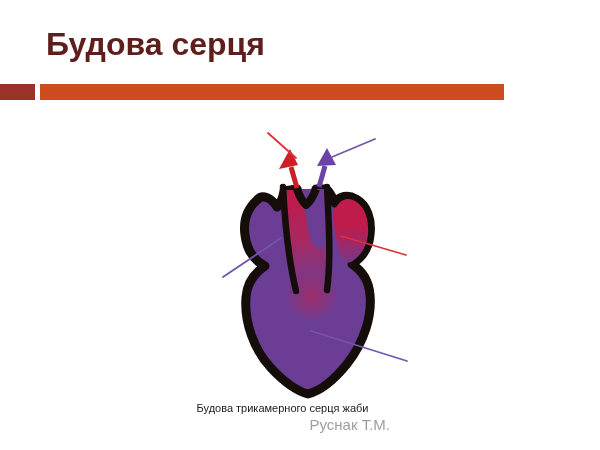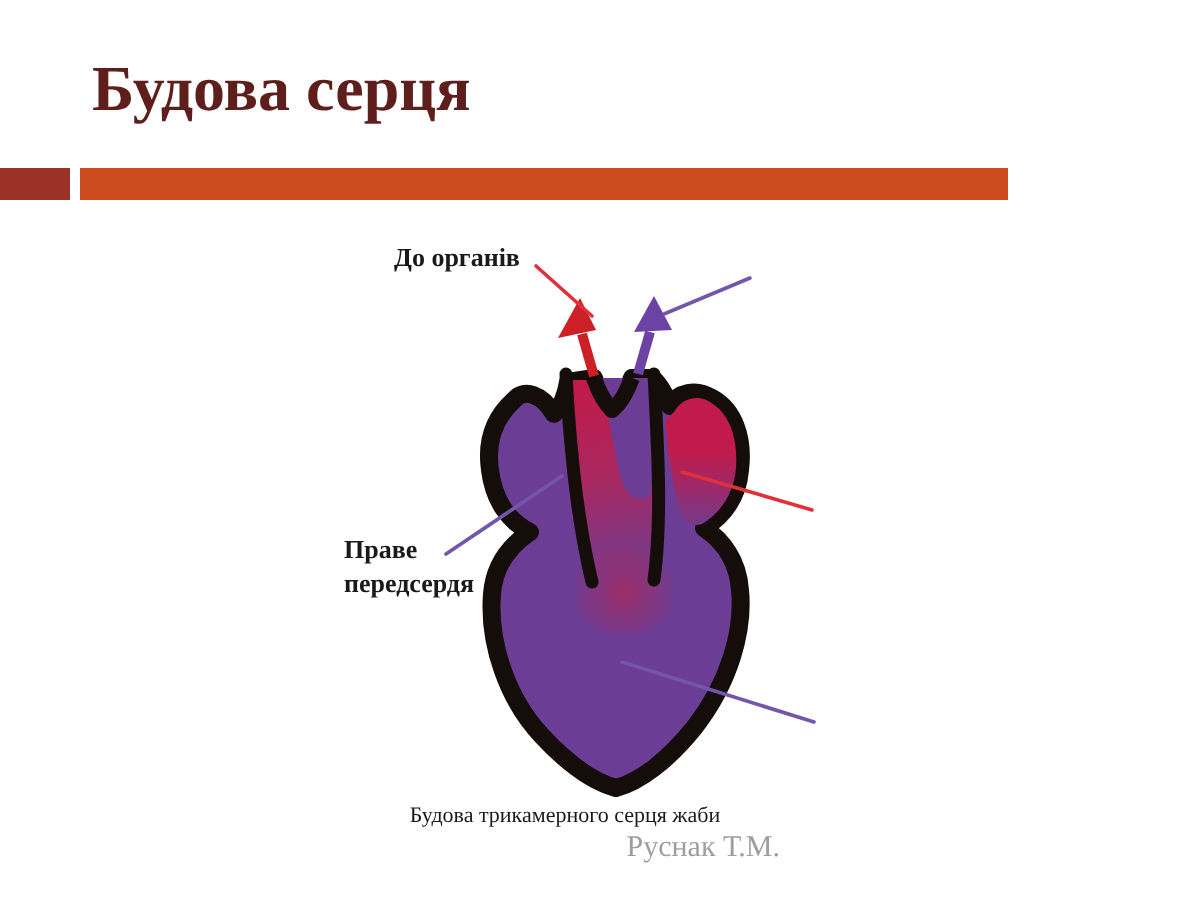--- a/index.html
+++ b/index.html
@@ -12,21 +12,21 @@
     --arrow-red:#CC1F26;
     --arrow-purple:#6C43A5;
     --pointer-red:#E03038;
     --pointer-purple:#7455AC;
     --label-text:#1A1A1A;
     --author-text:#9E9E9E;
   }
   html,body{margin:0;padding:0;background:#fff;}
   .slide{
     position:relative;width:504px;height:450px;background:#ffffff;
-    font-family:Liberation Serif, serif;overflow:hidden;
+    font-family:Liberation Sans, sans-serif;overflow:hidden;
   }
   .slide-title{
     position:absolute;left:46px;top:26px;
     font-size:32px;font-weight:bold;color:var(--title-text);
     letter-spacing:0px;white-space:nowrap;
   }
   .accent-square{position:absolute;left:0;top:84px;width:35px;height:16px;background:var(--accent-square);}
   .accent-bar{position:absolute;left:40px;top:84px;width:560px;height:16px;background:var(--accent-bar);}
   .diagram-svg{position:absolute;left:0;top:0;width:600px;height:450px;}
   .dlabel{
@@ -129,18 +129,16 @@
       <polygon points="327,148 317,166 336,165" fill="var(--arrow-purple,#6C43A5)"></polygon>
     </g>
 
     <path d="M 268 133 L 296 158" stroke="var(--pointer-red,#E03038)" stroke-width="1.8" stroke-linecap="round"></path>
     <path d="M 375 139 L 332 157" stroke="var(--pointer-purple,#7455AC)" stroke-width="1.8" stroke-linecap="round"></path>
     <path d="M 223 277 L 281 238" stroke="var(--pointer-purple,#7455AC)" stroke-width="1.8" stroke-linecap="round"></path>
     <path d="M 341 236 L 406 255" stroke="var(--pointer-red,#E03038)" stroke-width="1.8" stroke-linecap="round"></path>
     <path d="M 311 331 L 407 361" stroke="var(--pointer-purple,#7455AC)" stroke-width="1.8" stroke-linecap="round"></path>
   </svg>
 
-  <div class="dlabel lbl-to-organs">До органів</div>
-  <div class="dlabel lbl-right-atrium">Праве передсердя</div>
 
   <div class="caption">Будова трикамерного серця жаби</div>
   <div class="author">Руснак Т.М.</div>
 </div>
 
 </body></html>

